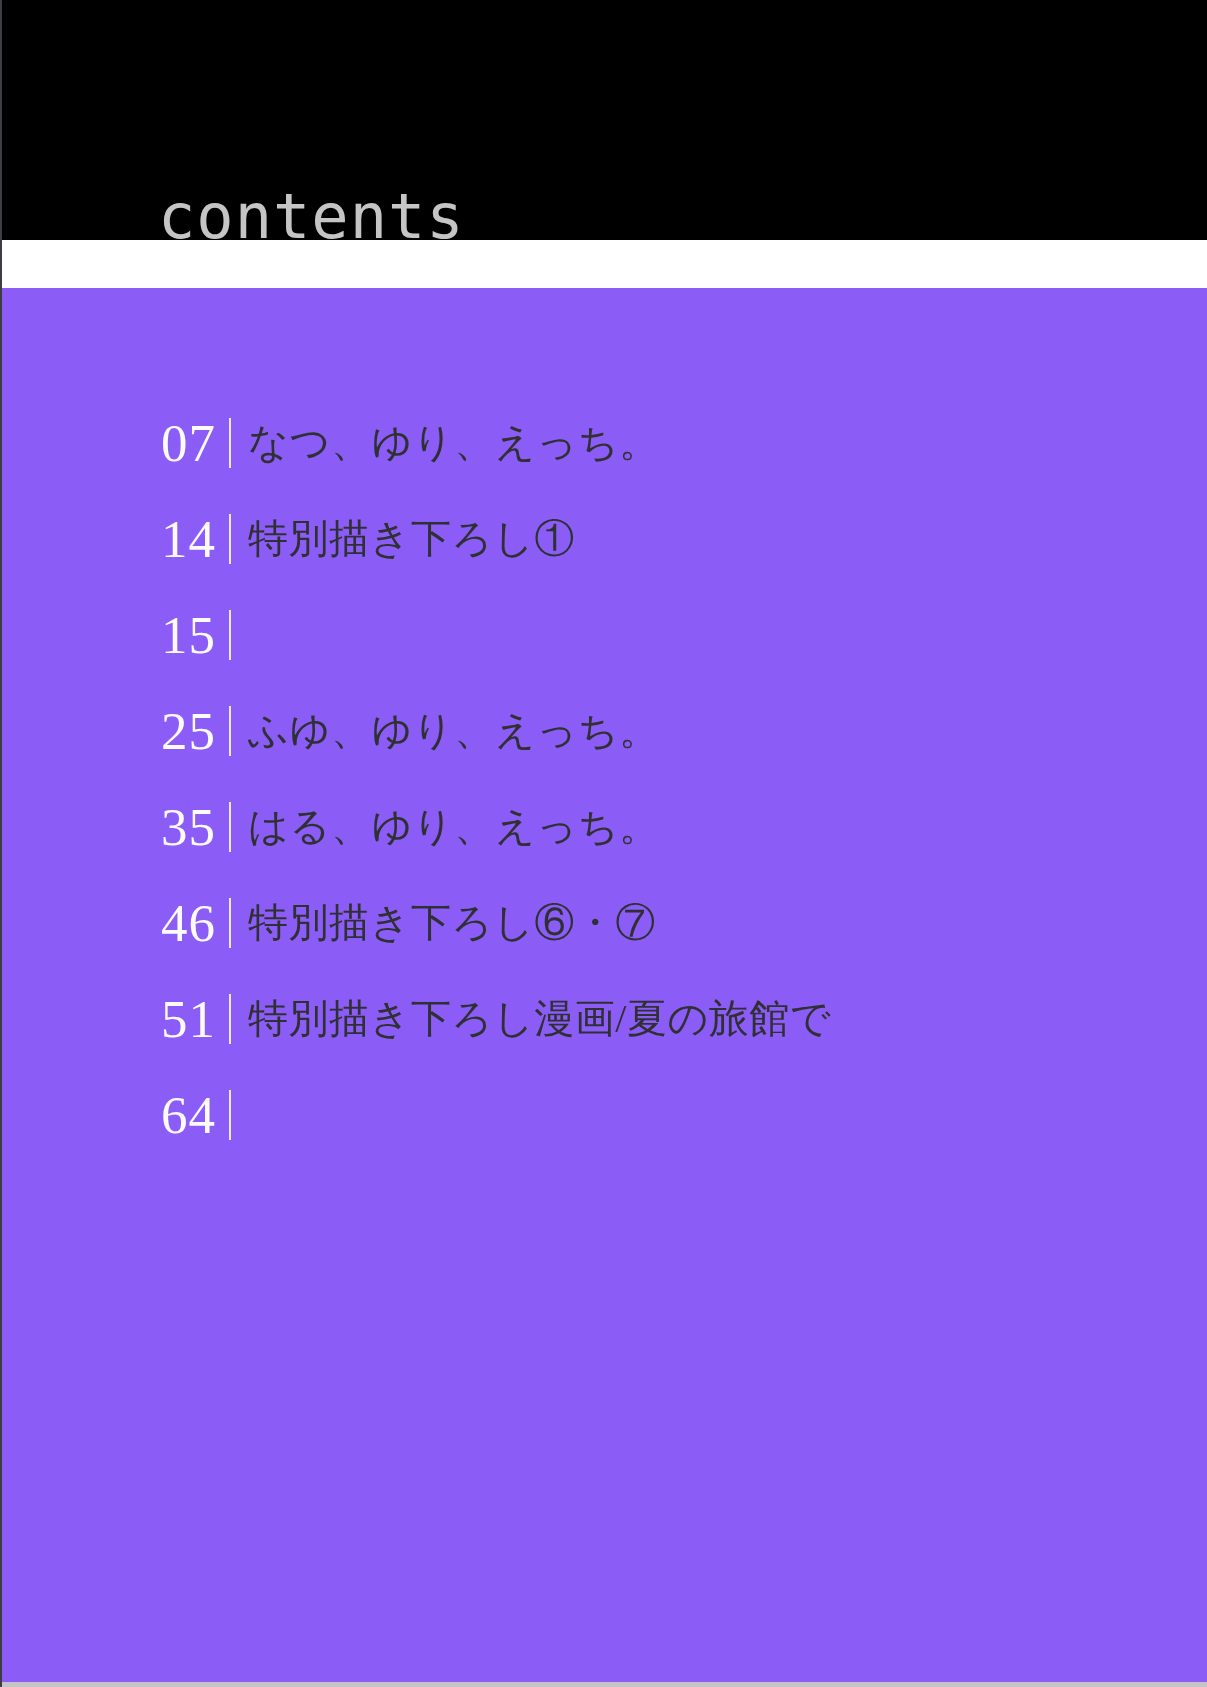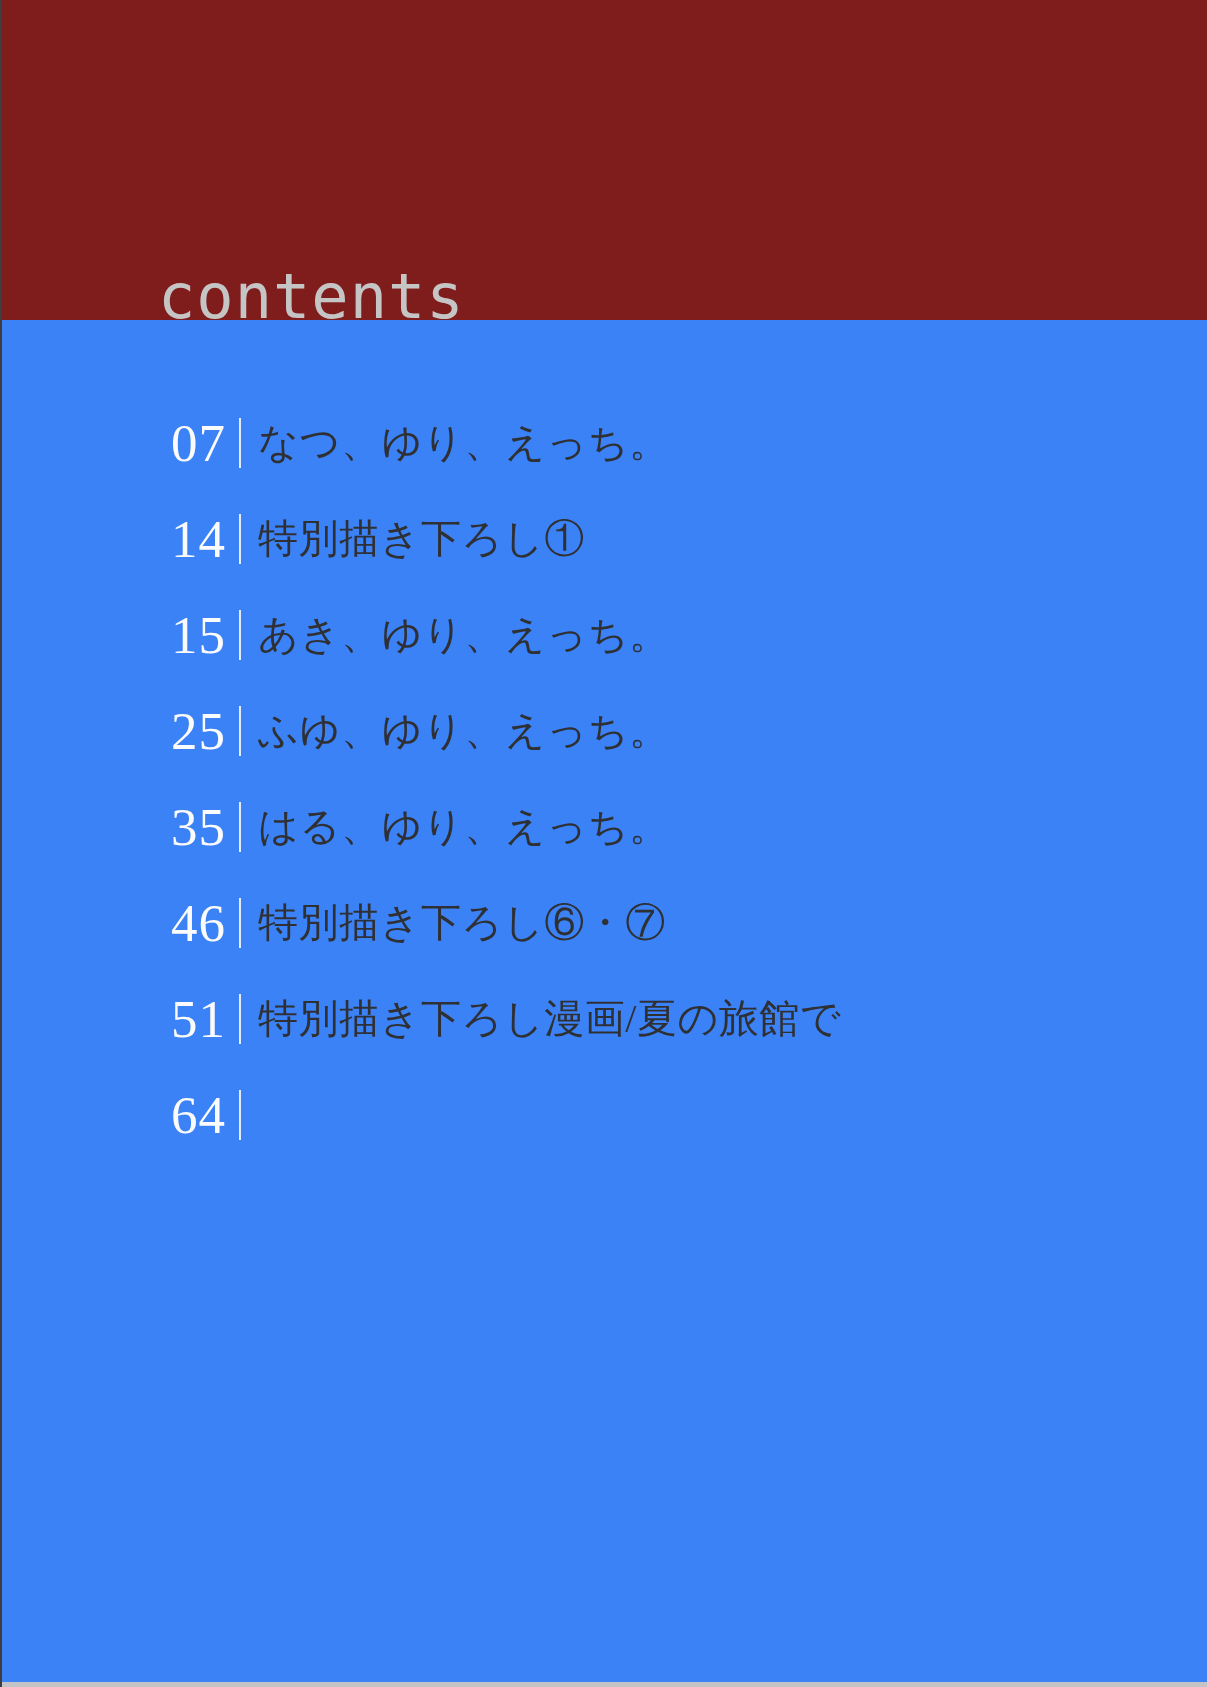--- a/index.html
+++ b/index.html
@@ -12,43 +12,42 @@
     overflow: hidden;
   }
   .page { position: absolute; inset: 0; }
   .left-edge {
     position: absolute; left: 0; top: 0;
     width: 2px; height: 100%;
     background: #3d3d43; z-index: 6;
   }
   .header {
     position: relative;
-    height: 320px;
-    background: #7f1d1d;
+    height: 240px;
+    background: #000000;
     z-index: 2;
   }
   .title {
     position: absolute;
     left: 158px;
     bottom: -8px;
     margin: 0;
     font-family: "DejaVu Sans Mono", monospace;
     font-weight: normal;
     font-size: 62px;
     line-height: 1;
     letter-spacing: 1px;
     color: #c5c5c6;
   }
   .band {
     position: absolute;
     left: 0; right: 0;
     top: 288px; bottom: 0;
-    background: #3b82f6;
+    background: #8b5cf6;
     z-index: 1;
-    padding-left: 10px;
   }
   .toc { padding-top: 107px; }
   .row {
     height: 96px;
     display: flex;
     align-items: center;
     padding-left: 158px;
   }
   .num {
     flex: none;
@@ -103,21 +102,20 @@
 
   <div class="row">
     <span class="num">14</span>
     <span class="sep"></span>
     <span class="label">特別描き下ろし①</span>
   </div>
 
   <div class="row">
     <span class="num">15</span>
     <span class="sep"></span>
-    <span class="label">あき、ゆり、えっち。</span>
   </div>
 
 
   <div class="row">
     <span class="num">25</span>
     <span class="sep"></span>
     <span class="label">ふゆ、ゆり、えっち。</span>
   </div>
 
 

